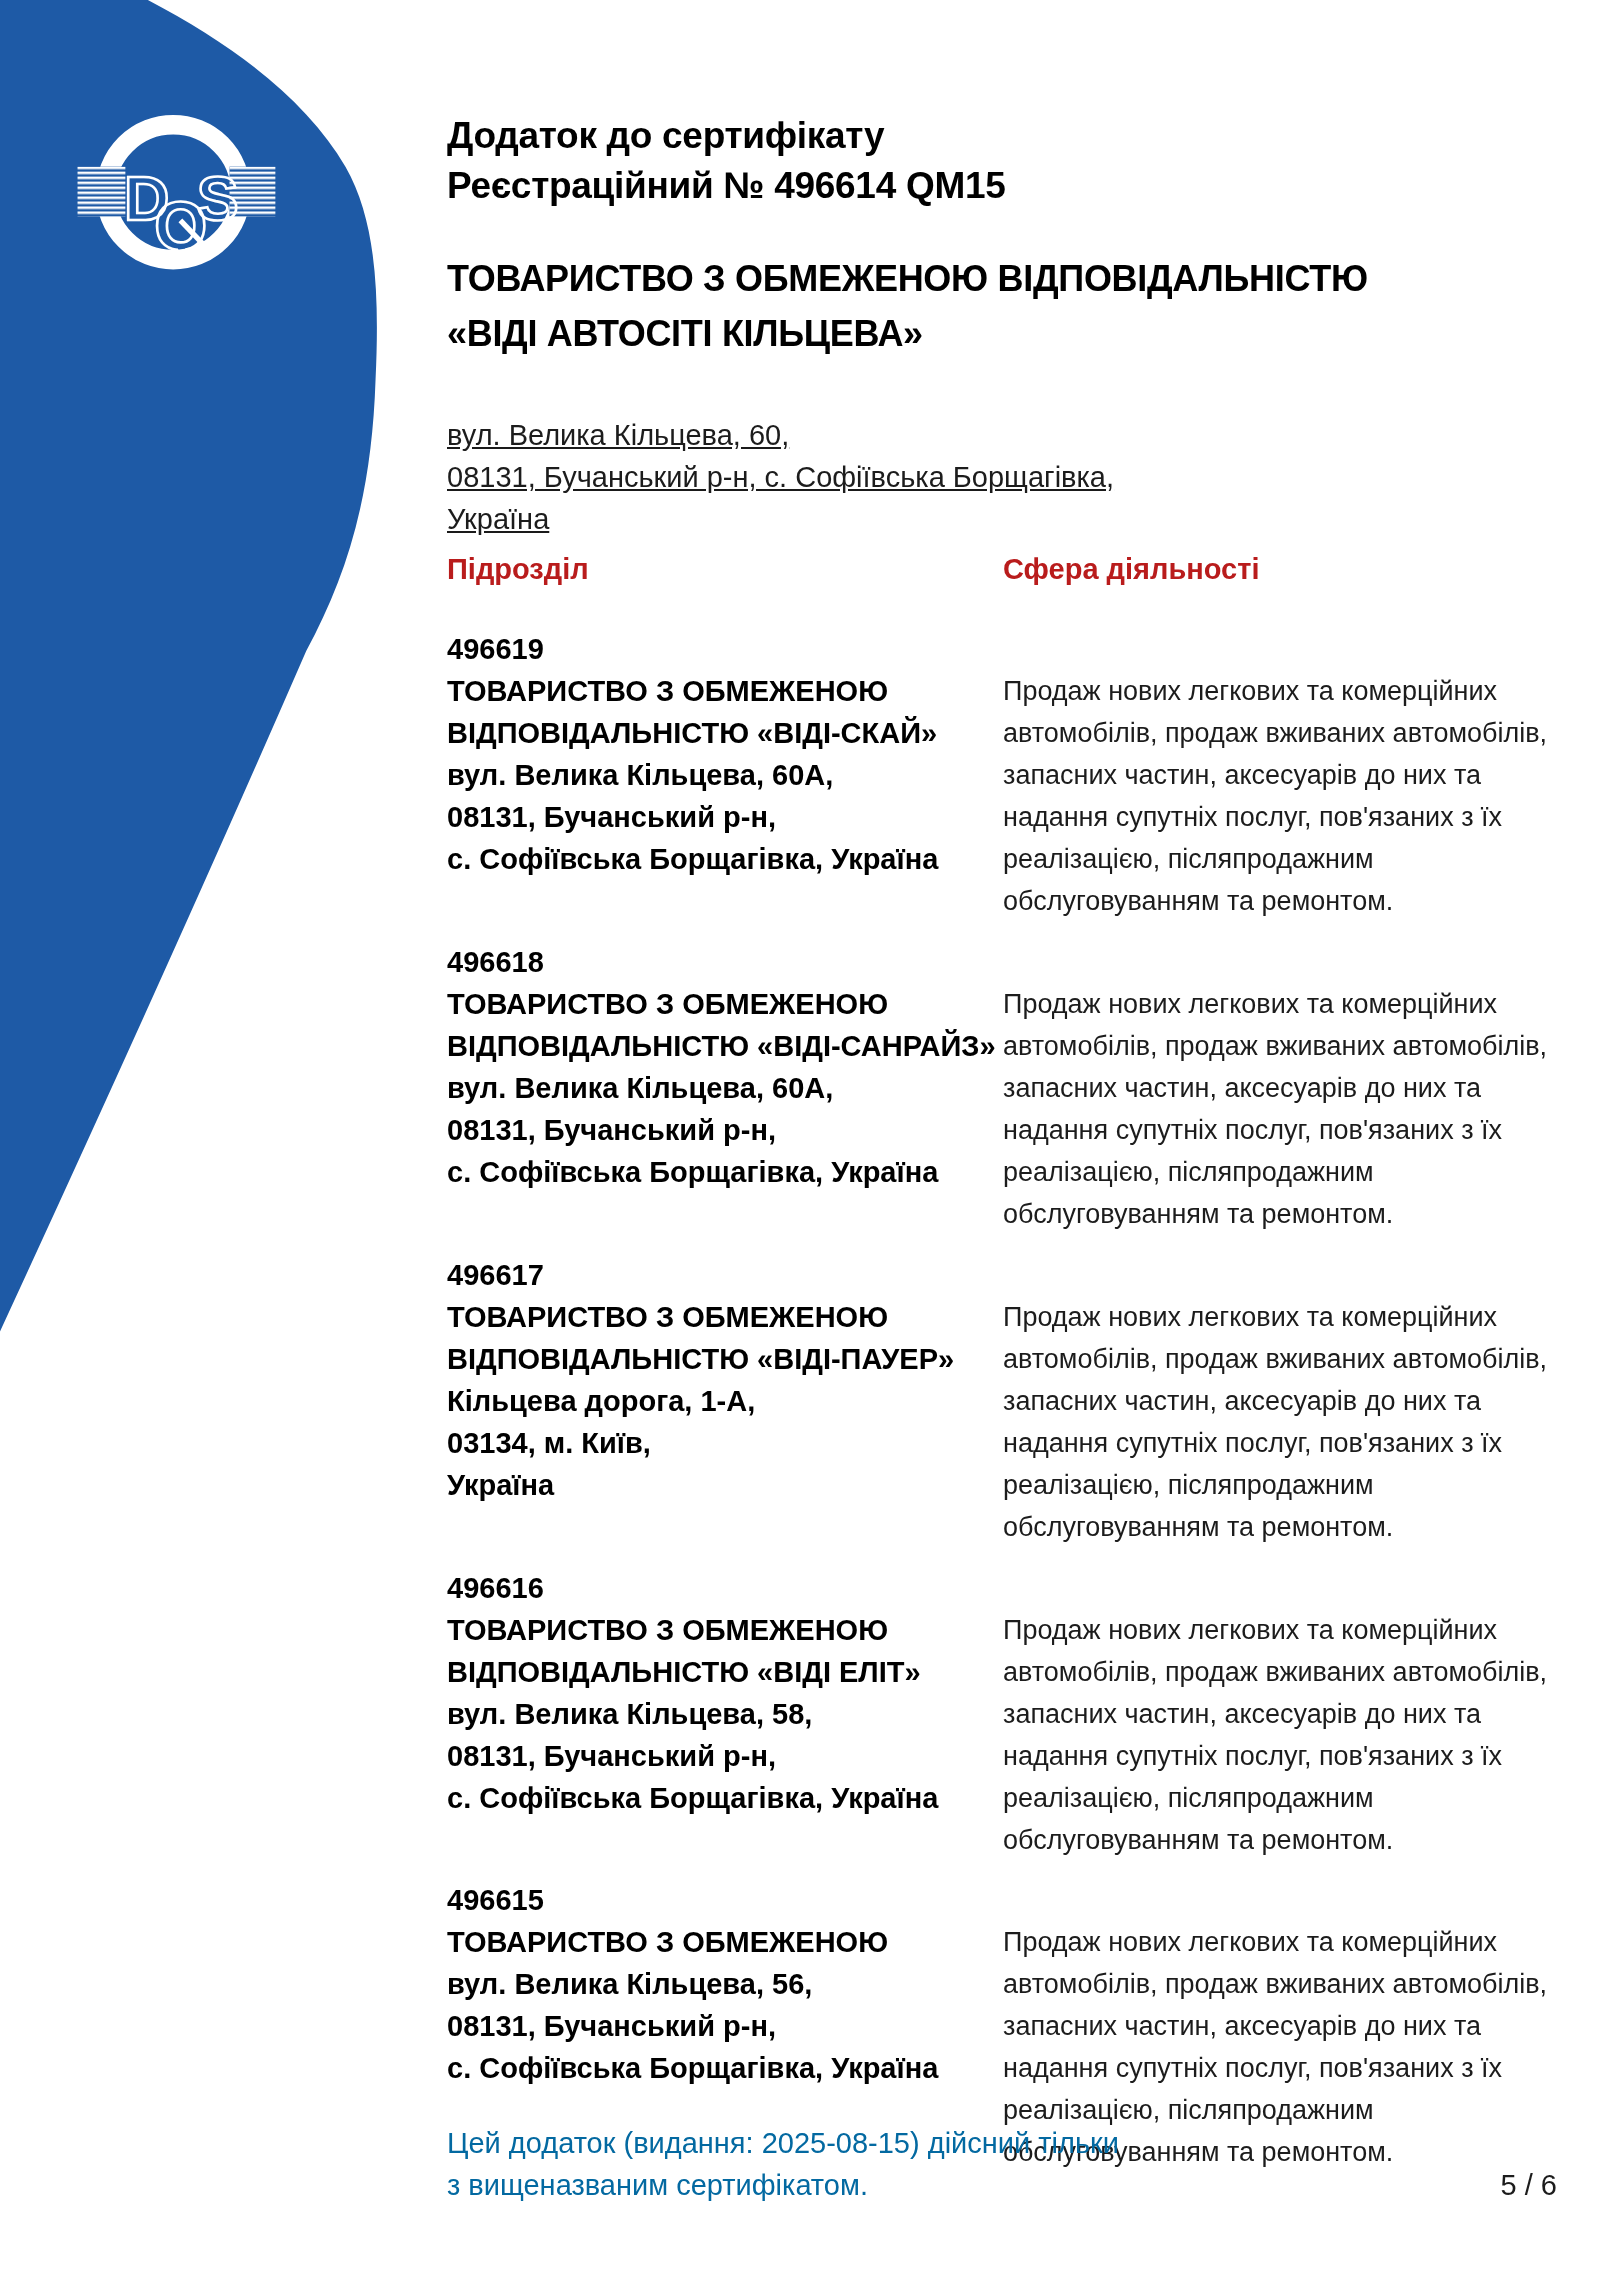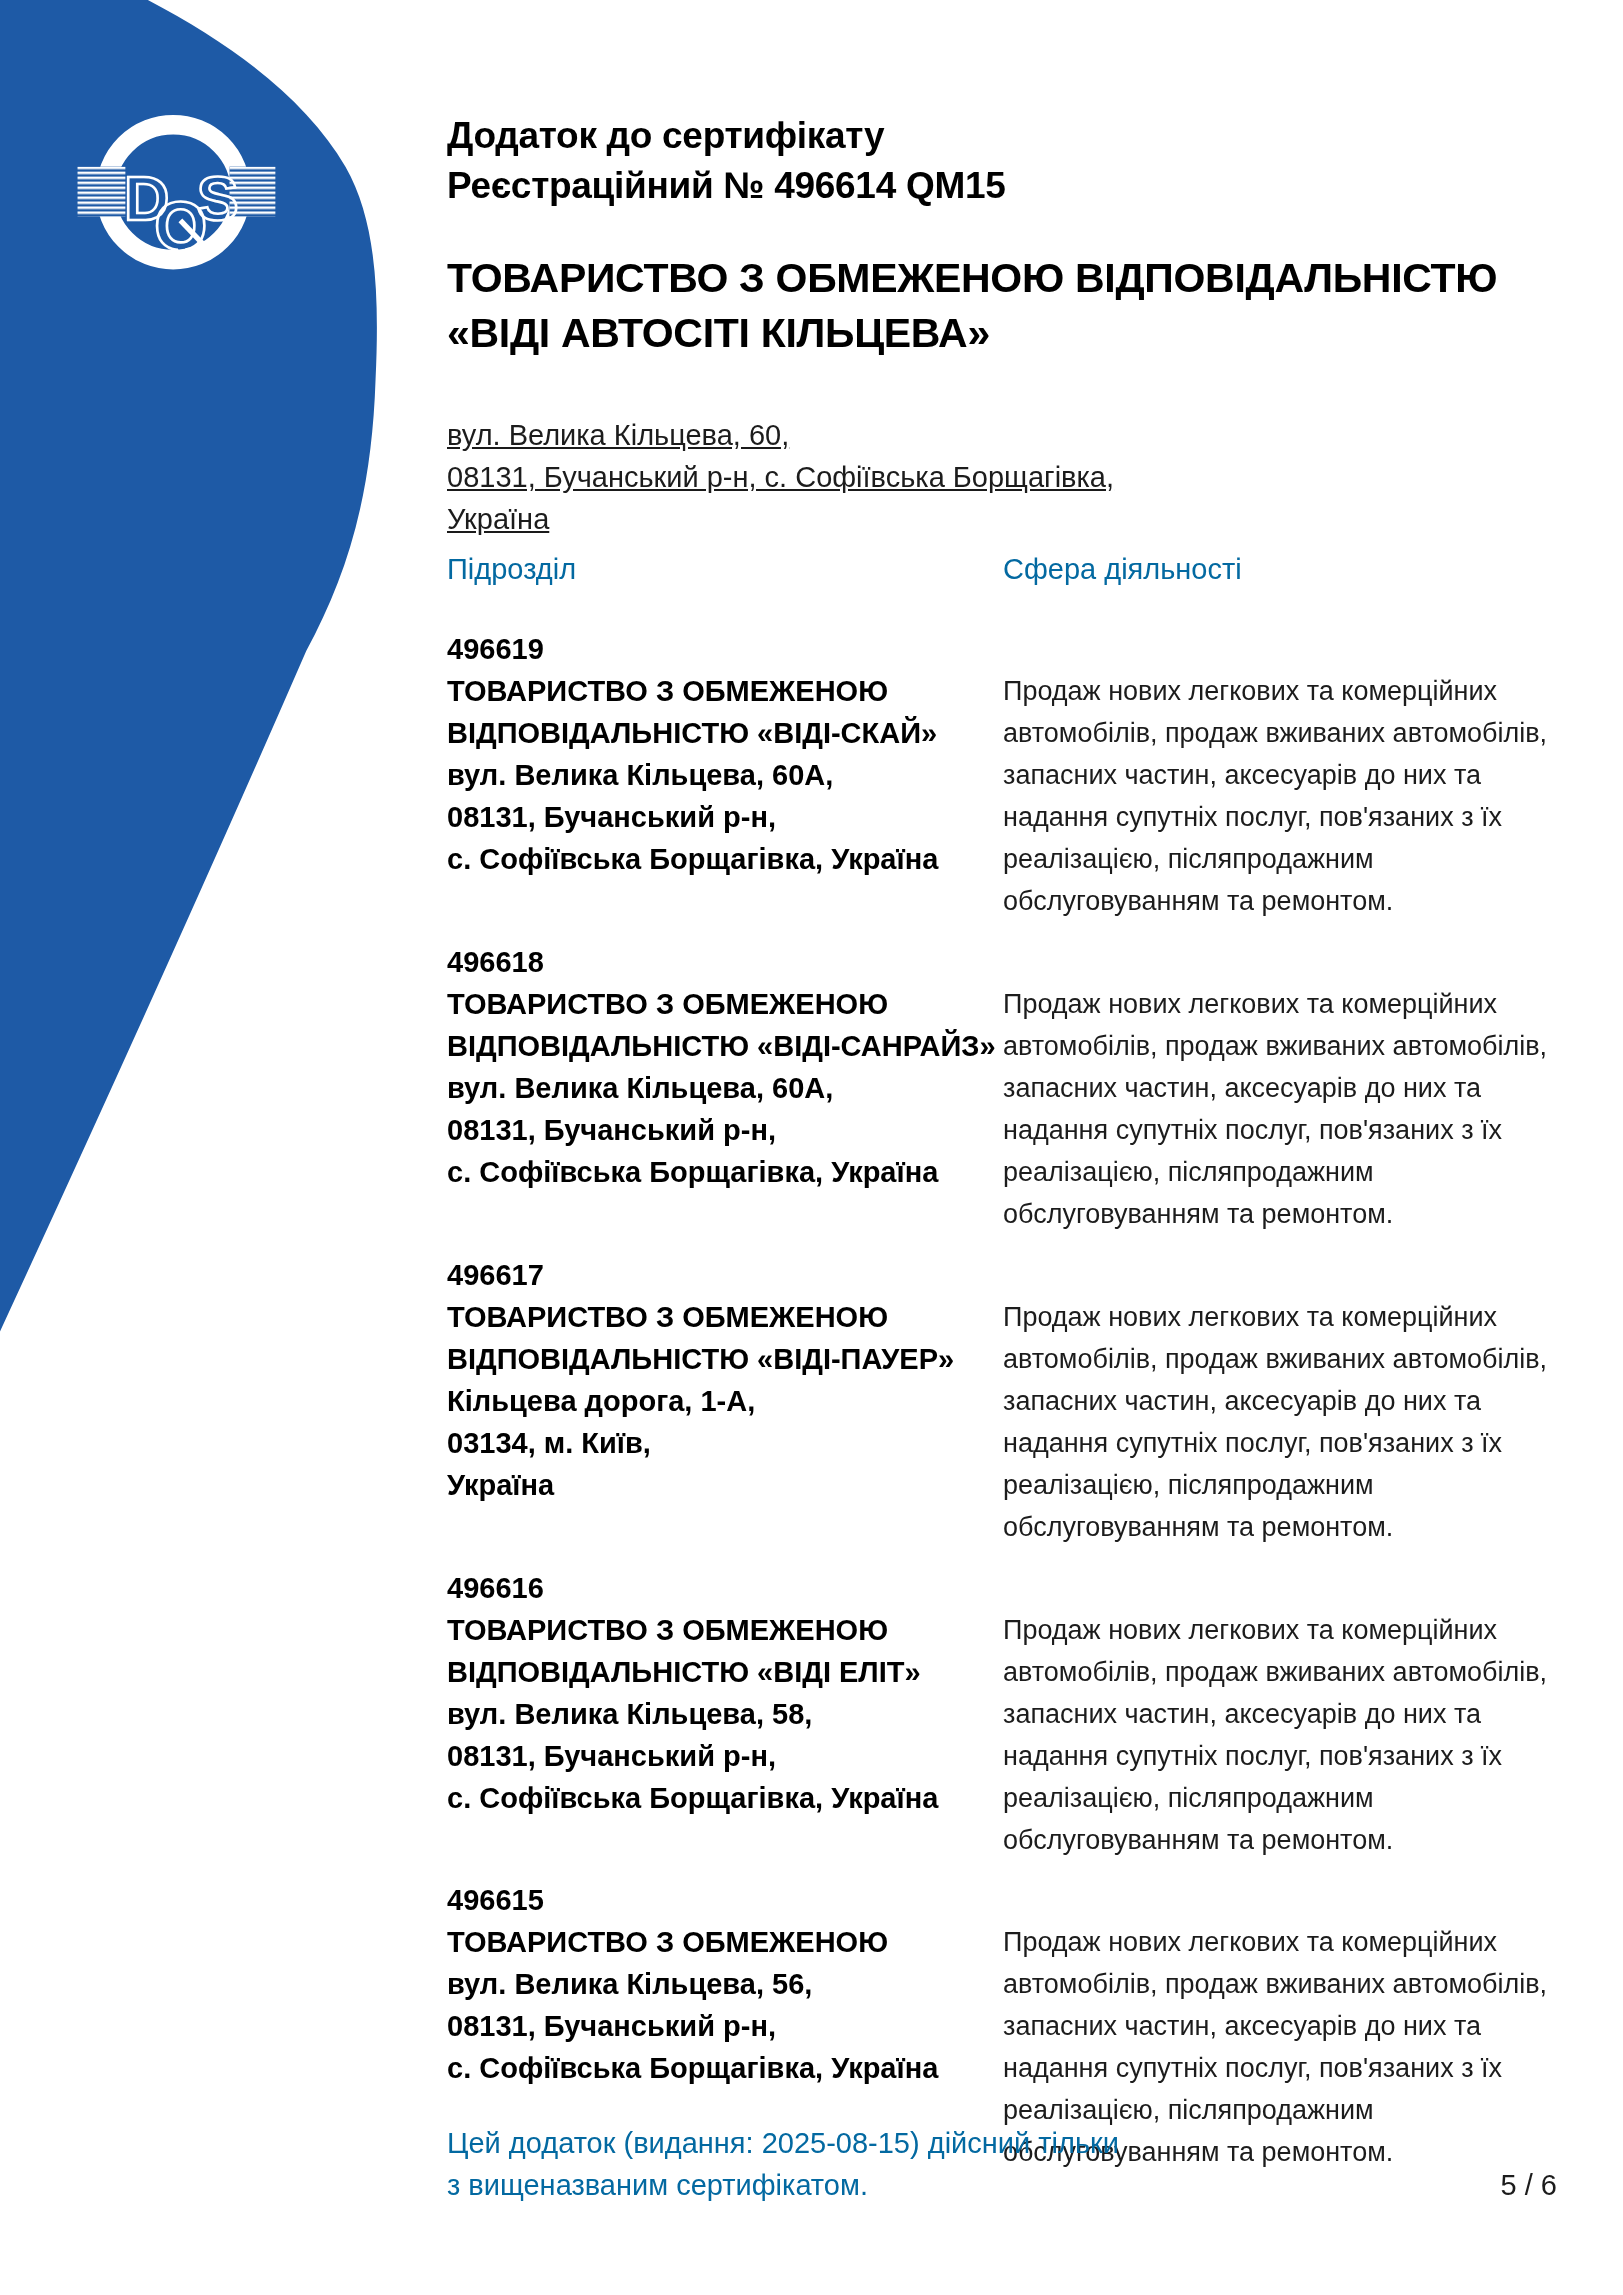--- a/index.html
+++ b/index.html
@@ -19,31 +19,31 @@
   #dqs-logo{left:52px;top:92px;width:262px;height:262px;}
   
   #doc-header{left:447px;top:111px;}
   #doc-header .hline{
     font-size:37px;line-height:50px;font-weight:bold;color:#000;
     letter-spacing:-0.3px;white-space:nowrap;
   }
   
   #company-name{left:447px;top:251px;}
   #company-name .cline{
-    font-size:41px;line-height:55px;font-weight:bold;color:#000;
+    font-size:36px;line-height:55px;font-weight:bold;color:#000;
     letter-spacing:-0.3px;white-space:nowrap;
   }
   
   #company-address{left:447px;top:414px;text-decoration:underline;}
   #company-address .aline{
     font-size:29px;line-height:42px;color:#1c1c1c;white-space:nowrap;
   }
   
   .col-head{
-    top:548px;font-size:29px;line-height:42px;font-weight:normal;color:#0369a1;
+    top:548px;font-size:29px;line-height:42px;font-weight:bold;color:#b91c1c;
     white-space:nowrap;
   }
   #col-head-unit{left:447px;}
   #col-head-scope{left:1003px;}
   
   .entry{left:447px;width:1152px;height:275px;}
   .entry-left{position:absolute;left:0;top:0;}
   .entry-right{position:absolute;left:556px;top:42px;width:543px;}
   .entry-left .eline{
     font-size:29px;line-height:42px;font-weight:bold;color:#000;white-space:nowrap;

